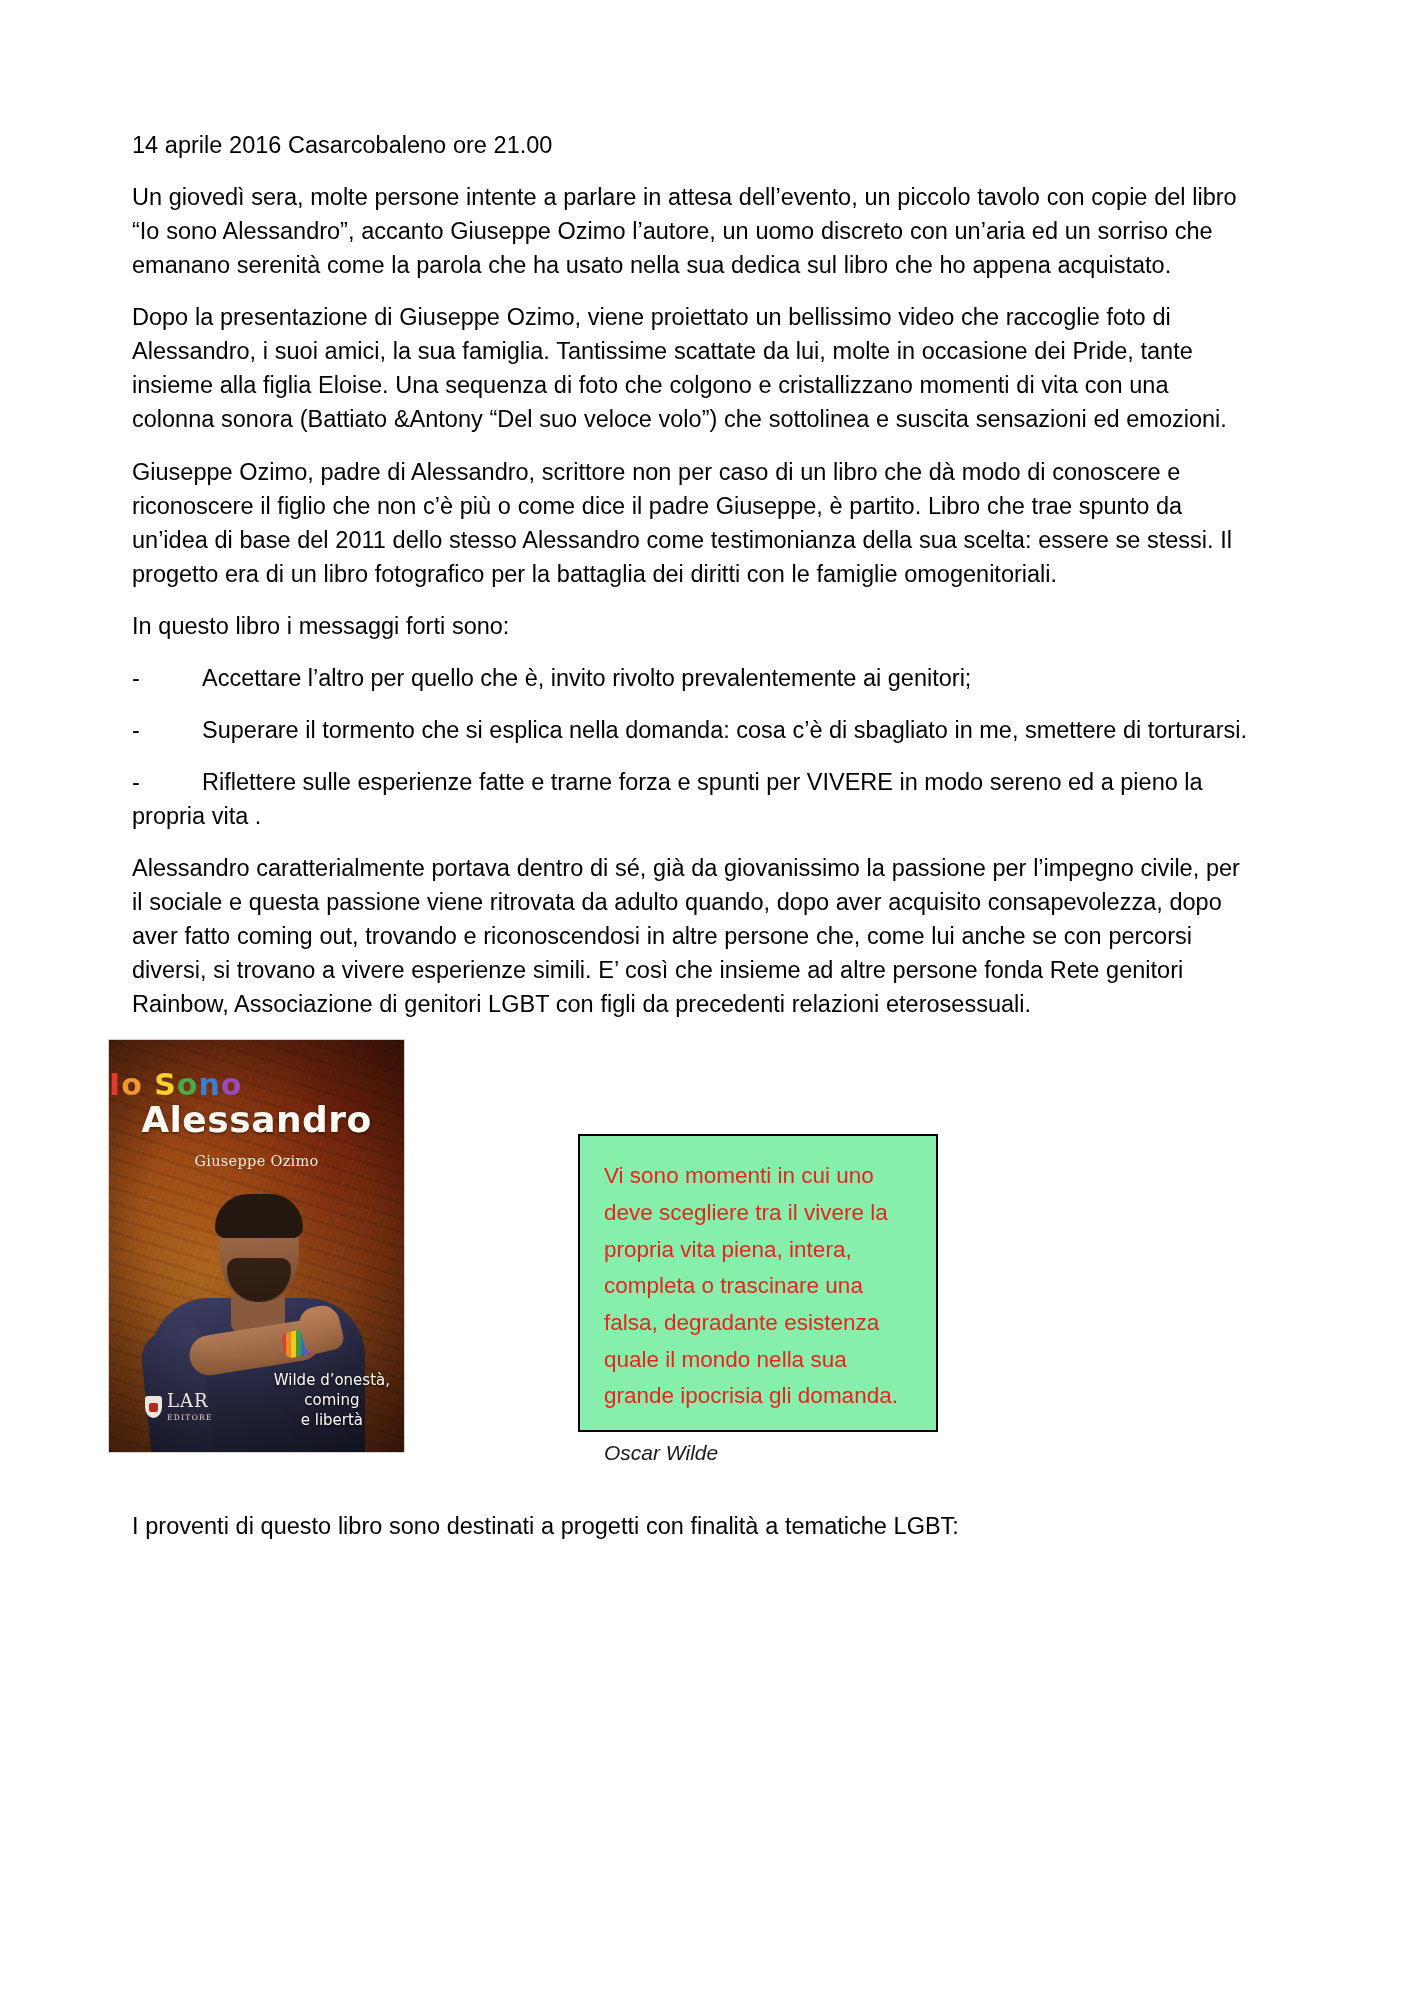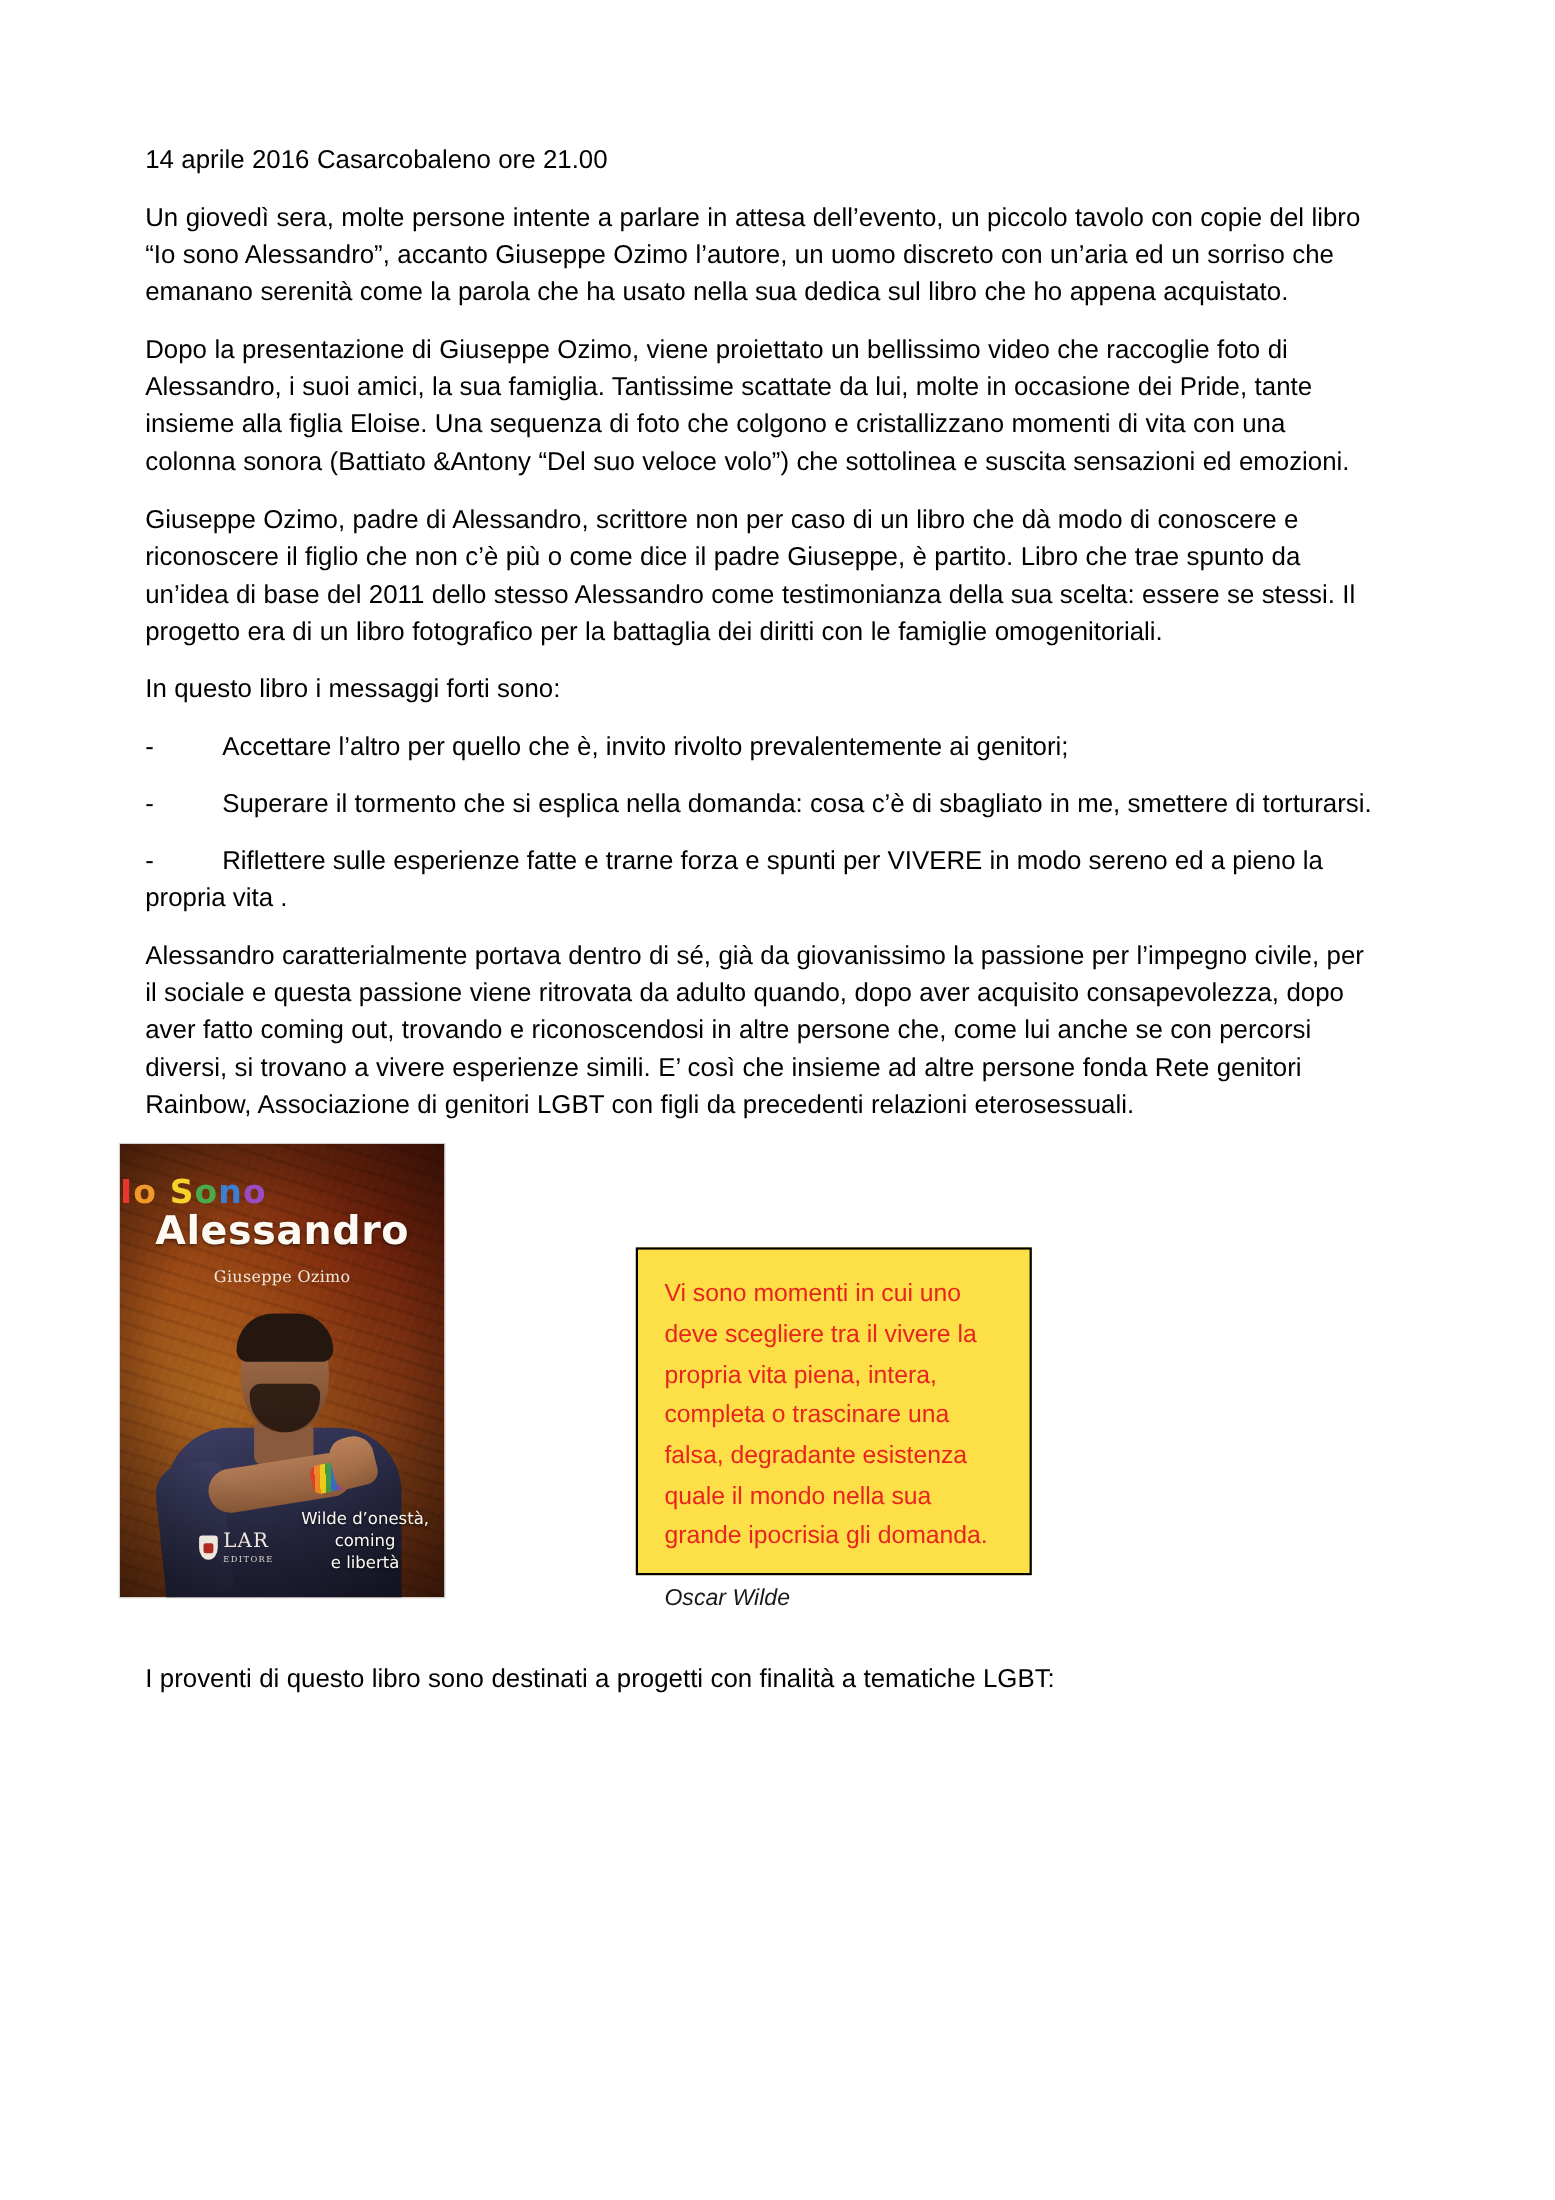--- a/index.html
+++ b/index.html
@@ -227,21 +227,20 @@
     line-height: 1.35;
     text-shadow: 0 1px 3px rgba(0,0,0,0.75);
   }
   .cover-publisher {
     position: absolute;
     left: 36px;
     bottom: 30px;
     display: flex;
     align-items: center;
     gap: 5px;
-    margin-left: 36px;
   }
   .pub-crest {
     width: 17px;
     height: 22px;
     background: #ece6dc;
     border-radius: 3px 3px 50% 50%;
     position: relative;
   }
   .pub-crest::after {
     content: "";
@@ -270,21 +269,21 @@
   
   .quote-box {
     position: absolute;
     left: 446px;
     top: 95px;
     width: 360px;
     height: 298px;
     border: 2px solid #000000;
     box-sizing: border-box;
     padding: 22px 22px 0 24px;
-    background: #fde047;
+    background: #86efac;
   }
   .quote-text {
     font-size: 22.5px;
     line-height: 1.63;
     color: #e8241e;
     margin: 0;
   }
   .quote-author {
     margin: 26px 0 0 0;
     font-size: 21px;

